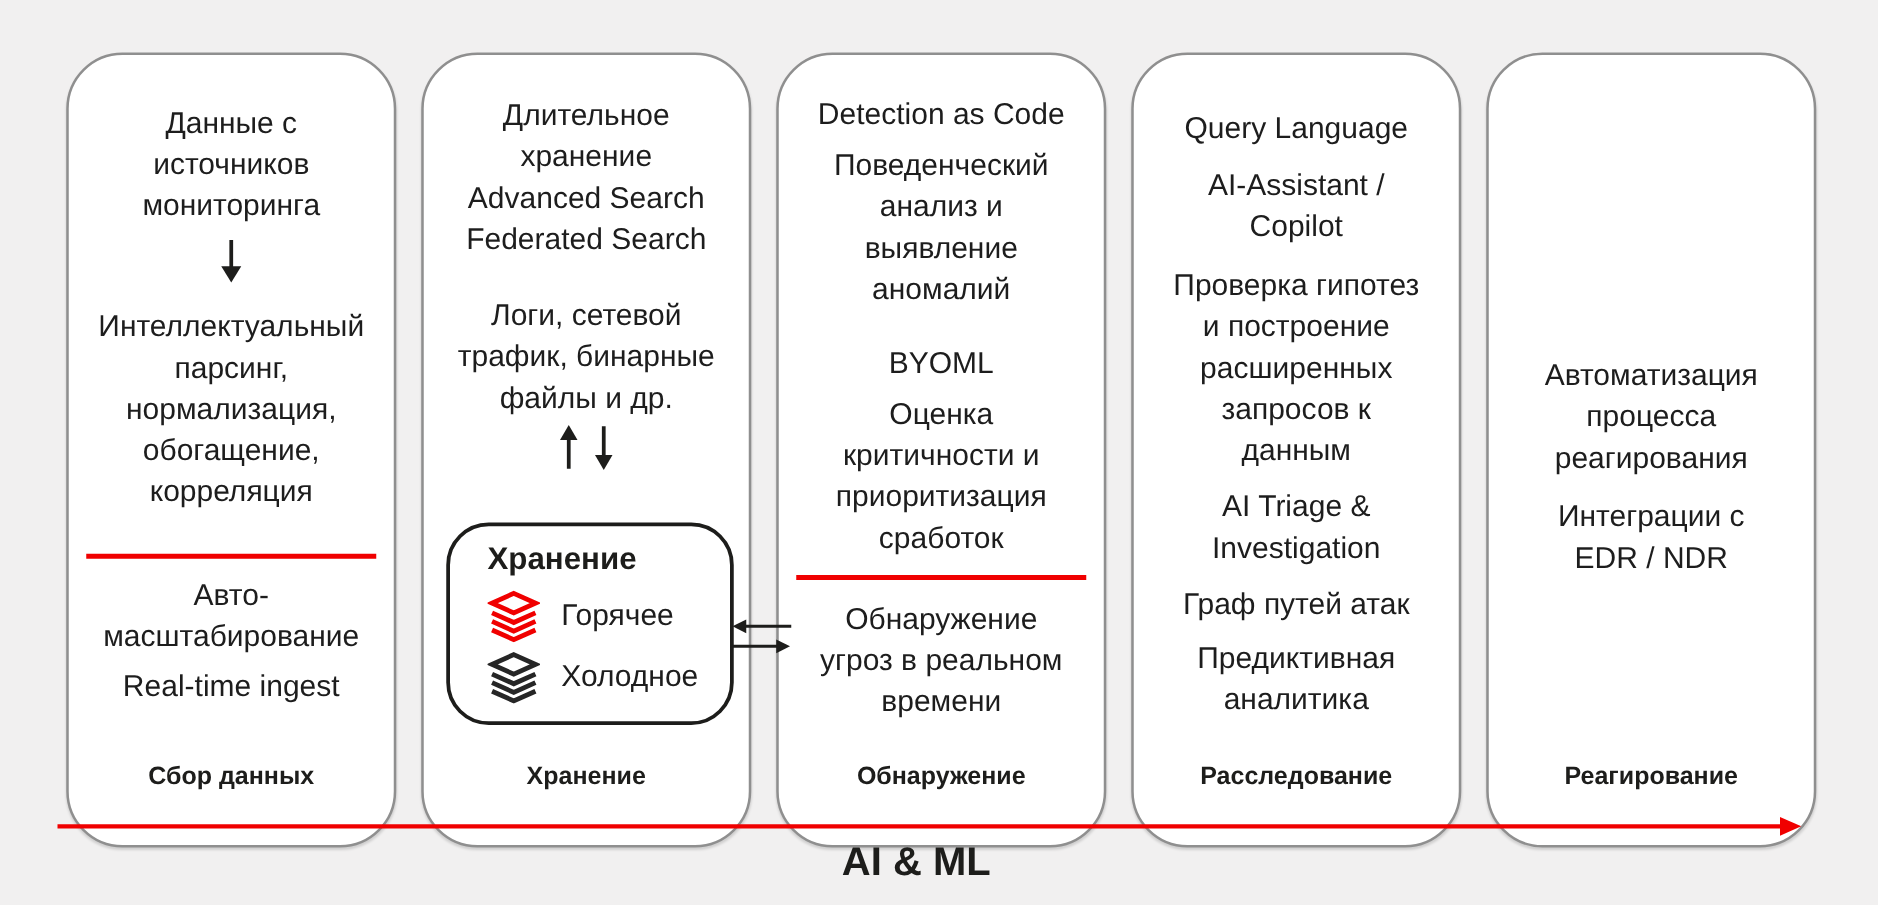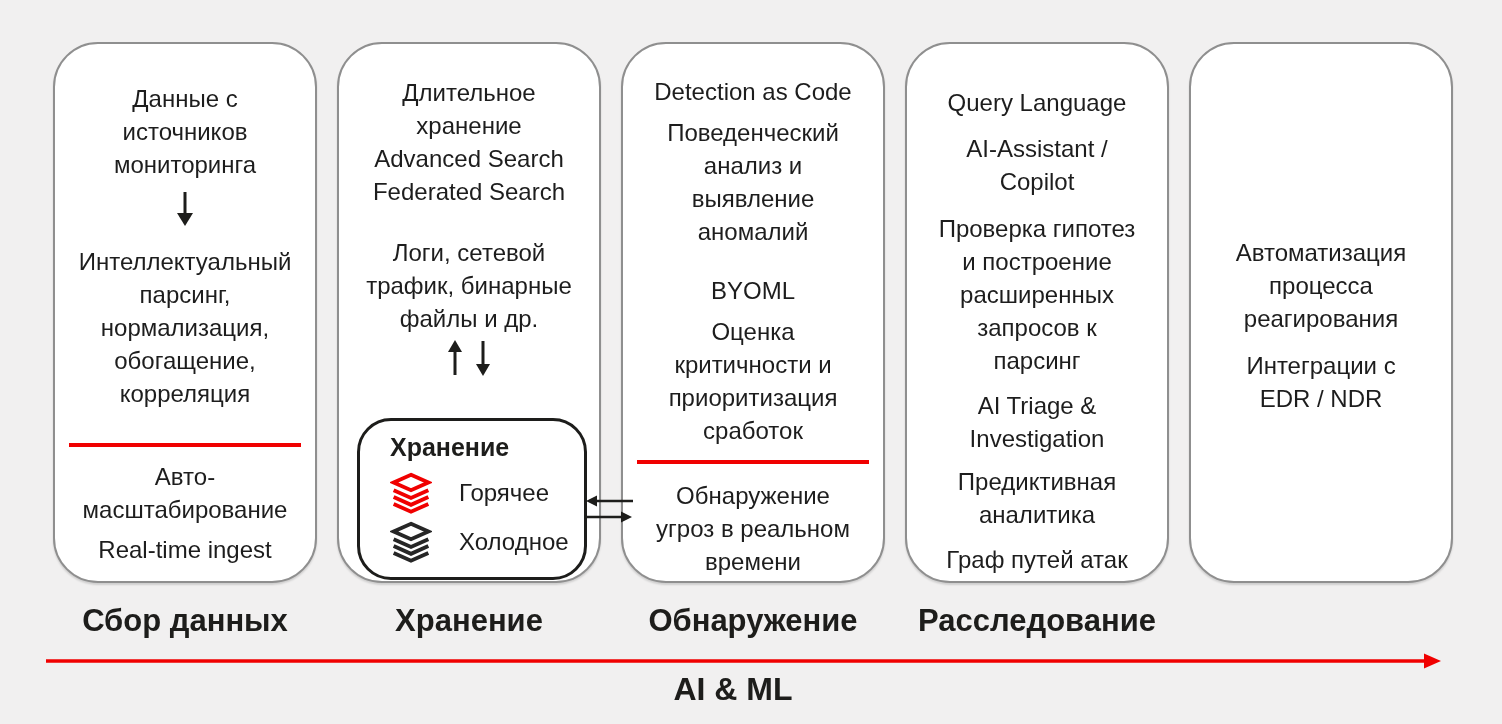--- a/index.html
+++ b/index.html
@@ -7,21 +7,21 @@
     width:1502px;height:724px;
     background:#f1f0f0;
     font-family:"Liberation Sans", sans-serif;
     color:#1d1d1d;
     overflow:hidden;
   }
   .canvas{position:relative;width:1502px;height:724px;}
 
   
   .card{
-    position:absolute;top:42px;width:264px;height:541px;
+    position:absolute;top:42px;width:264px;height:636px;
     box-sizing:border-box;
     background:#ffffff;
     border:2px solid #8f8f8f;
     border-radius:45px;
     box-shadow:0 2px 2px rgba(0,0,0,.14);
     padding:0 9px;
     text-align:center;
   }
   .card-1{left:53px;}
   .card-2{left:337px;}
@@ -69,29 +69,29 @@
   .storage-box{
     position:absolute;left:18px;right:12px;top:374px;height:162px;
     box-sizing:border-box;
     background:#fff;
     border:3px solid #1d1d1b;
     border-radius:34px;
     padding:11px 0 0 30px;
     text-align:left;
   }
   .storage-title{font-size:25px;font-weight:bold;color:#1d1d1b;line-height:30px;}
-  .storage-row{display:flex;align-items:center;gap:27px;}
+  .storage-row{display:flex;align-items:center;gap:17px;}
   .storage-row.r1{margin-top:10px;}
   .storage-row.r2{margin-top:7px;}
   .storage-row .lbl{font-size:24px;color:#1d1d1d;}
 
   
   .stage-label{
     position:absolute;top:606px;width:264px;
-    text-align:center;font-size:31px;font-weight:bold;color:#1d1d1b;line-height:30px;
+    text-align:center;font-size:20px;font-weight:bold;color:#1d1d1b;line-height:30px;
   }
   .sl-1{left:53px;} .sl-2{left:337px;} .sl-3{left:621px;} .sl-4{left:905px;} .sl-5{left:1189px;}
 
   
   .timeline-svg{position:absolute;left:44px;top:649px;}
   .timeline-label{
     position:absolute;left:633px;top:671px;width:200px;
     text-align:center;font-size:32px;font-weight:bold;color:#1d1d1b;
   }
 
@@ -190,26 +190,26 @@
   </section>
 
   <section class="card card-4">
     <div class="p b1">Query Language</div>
     <div class="p b2">AI-Assistant /
 Copilot</div>
     <div class="p b3">Проверка гипотез
 и построение
 расширенных
 запросов к
-парсинг</div>
+данным</div>
     <div class="p b4">AI Triage &amp;
 Investigation</div>
+    <div class="p b5">Граф путей атак</div>
     <div class="p b6">Предиктивная
 аналитика</div>
-    <div class="p b5">Граф путей атак</div>
   </section>
 
   <section class="card card-5">
     <div class="p">Автоматизация
 процесса
 реагирования</div>
     <div class="p">Интеграции с
 EDR / NDR</div>
   </section>
 
@@ -221,20 +221,21 @@
     <g stroke="none" fill="#1d1d1b">
       <polygon points="14,2.5 3,8 14,13.5"></polygon>
       <polygon points="38,18.5 49,24 38,29.5"></polygon>
     </g>
   </svg>
 
   <div class="stage-label sl-1">Сбор данных</div>
   <div class="stage-label sl-2">Хранение</div>
   <div class="stage-label sl-3">Обнаружение</div>
   <div class="stage-label sl-4">Расследование</div>
+  <div class="stage-label sl-5">Реагирование</div>
 
   <svg class="timeline-svg" width="1402" height="24" viewBox="0 0 1402 24">
     <g stroke-width="3.4" fill="none" stroke="#f00000">
       <line x1="2" y1="12" x2="1381" y2="12"></line>
     </g>
     <polygon points="1380,4.5 1397,12 1380,19.5" stroke="none" fill="#f00000"></polygon>
   </svg>
   <div class="timeline-label">AI &amp; ML</div>
 
 </div>

